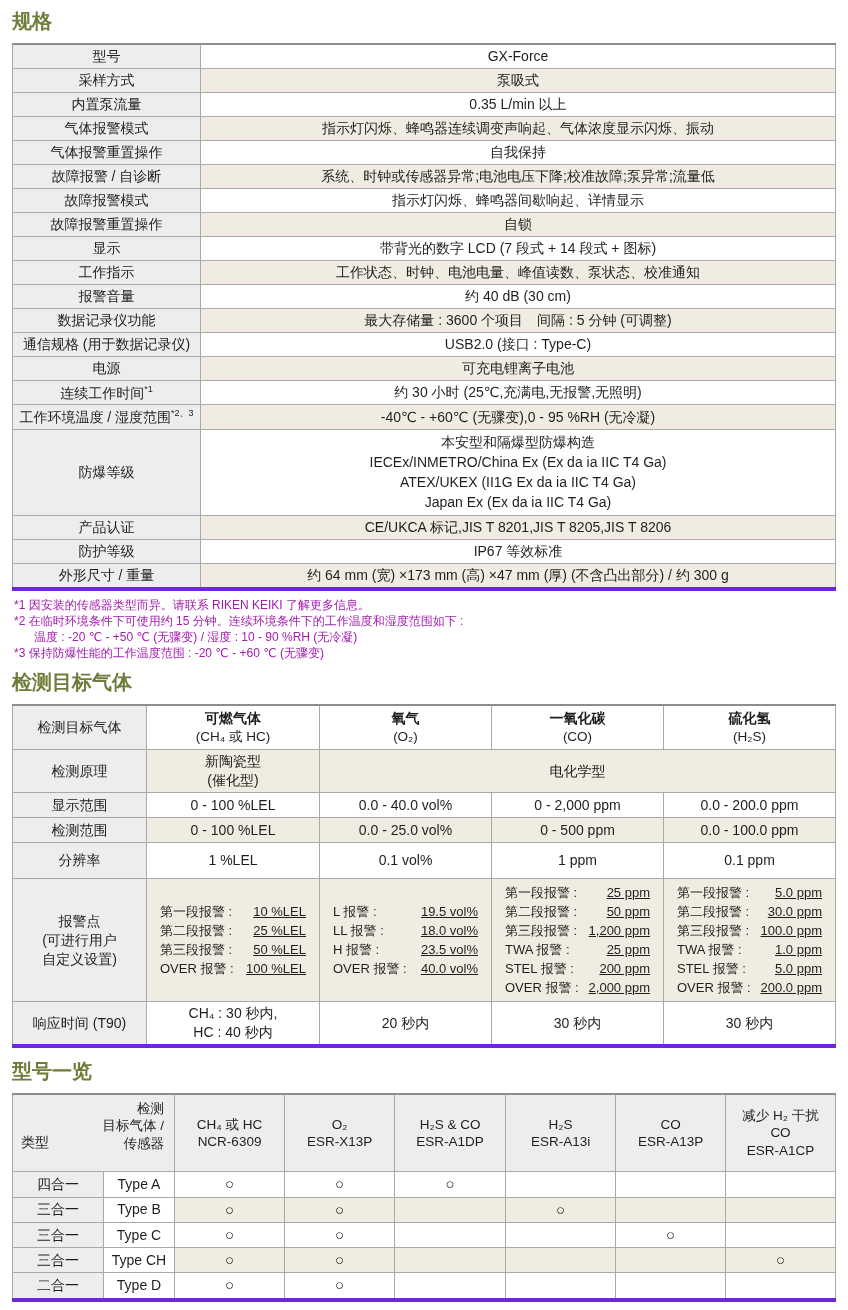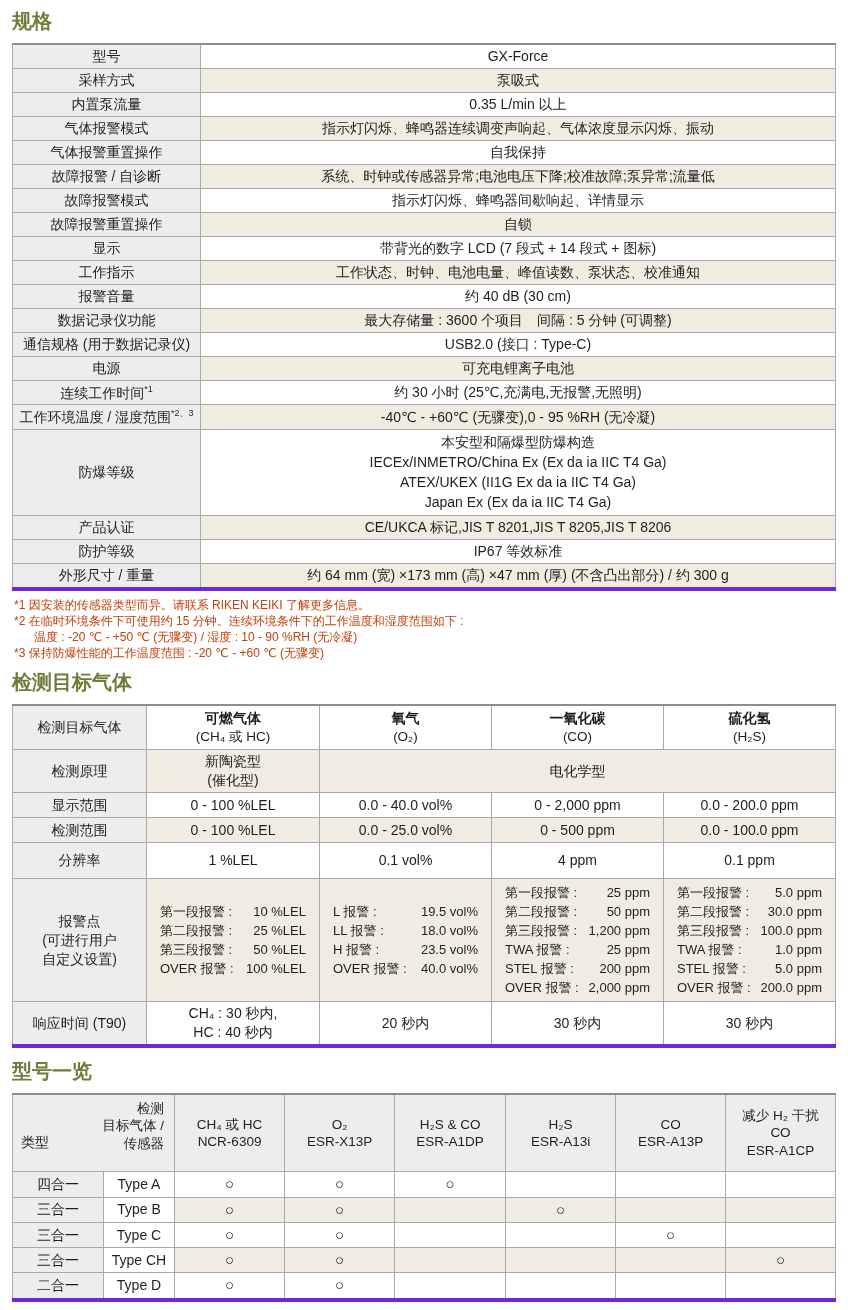--- a/index.html
+++ b/index.html
@@ -20,39 +20,39 @@
 
   
   .t1 tr{height:24px;}
   .t1 tr.tall{height:86px;}
   .t1 th{background:#ededed;}
   .t1 tr.bg td{background:#f1ece1;}
   .t1 sup{font-size:9px;vertical-align:super;}
   .exline{line-height:20px;}
 
   
-  .footnotes{font-size:12px;line-height:16px;margin:6px 0 0 2px;color:#c2410c;}
+  .footnotes{font-size:12px;line-height:16px;margin:6px 0 0 2px;color:#a21caf;}
   .footnotes .indent{padding-left:20px;}
 
   
   .t2 th{background:#ededed;}
   .t2 tr.ghead{height:45px;}
   .t2 tr.ghead th.gcol{background:#ffffff;}
   .t2 tr.principle{height:42px;}
   .t2 tr.r25{height:25px;border-radius:9px;}
   .t2 tr.r24{height:36px;}
   .t2 tr.alarm{height:122px;}
   .t2 tr.resp{height:44px;}
   .t2 tr.bg td{background:#f1ece1;}
   .gname{font-weight:600;font-size:14px;}
   .gform{font-size:13.5px;}
   .alarm-cell{padding:4px 13px;}
   .al{display:flex;justify-content:space-between;font-size:13px;line-height:19px;}
   .al .n{white-space:nowrap;}
-  .al .v{white-space:nowrap;}
+  .al .v{white-space:nowrap;text-decoration:underline;}
 
   
   .t3 tr.mhead{height:78px;padding-left:44px;}
   .t3 tr.mhead th{background:#ededed;font-size:13.5px;line-height:1.3;}
   .t3 td.cat{background:#ededed;}
   .t3 tr{height:25px;}
   .t3 tr.bg td.mark{background:#f1ece1;}
   .t3 td.mark{font-size:15px;color:#2a2a2a;}
   .corner{
     position:relative;padding:0;vertical-align:top;
@@ -221,21 +221,21 @@
       <th>检测范围</th>
       <td>0 - 100 %LEL</td>
       <td>0.0 - 25.0 vol%</td>
       <td>0 - 500 ppm</td>
       <td>0.0 - 100.0 ppm</td>
     </tr>
     <tr class="r24">
       <th>分辨率</th>
       <td>1 %LEL</td>
       <td>0.1 vol%</td>
-      <td>4 ppm</td>
+      <td>1 ppm</td>
       <td>0.1 ppm</td>
     </tr>
     <tr class="alarm bg">
       <th>
         <div>报警点</div>
         <div>(可进行用户</div>
         <div>自定义设置)</div>
       </th>
       <td class="alarm-cell">
         <div class="al">

